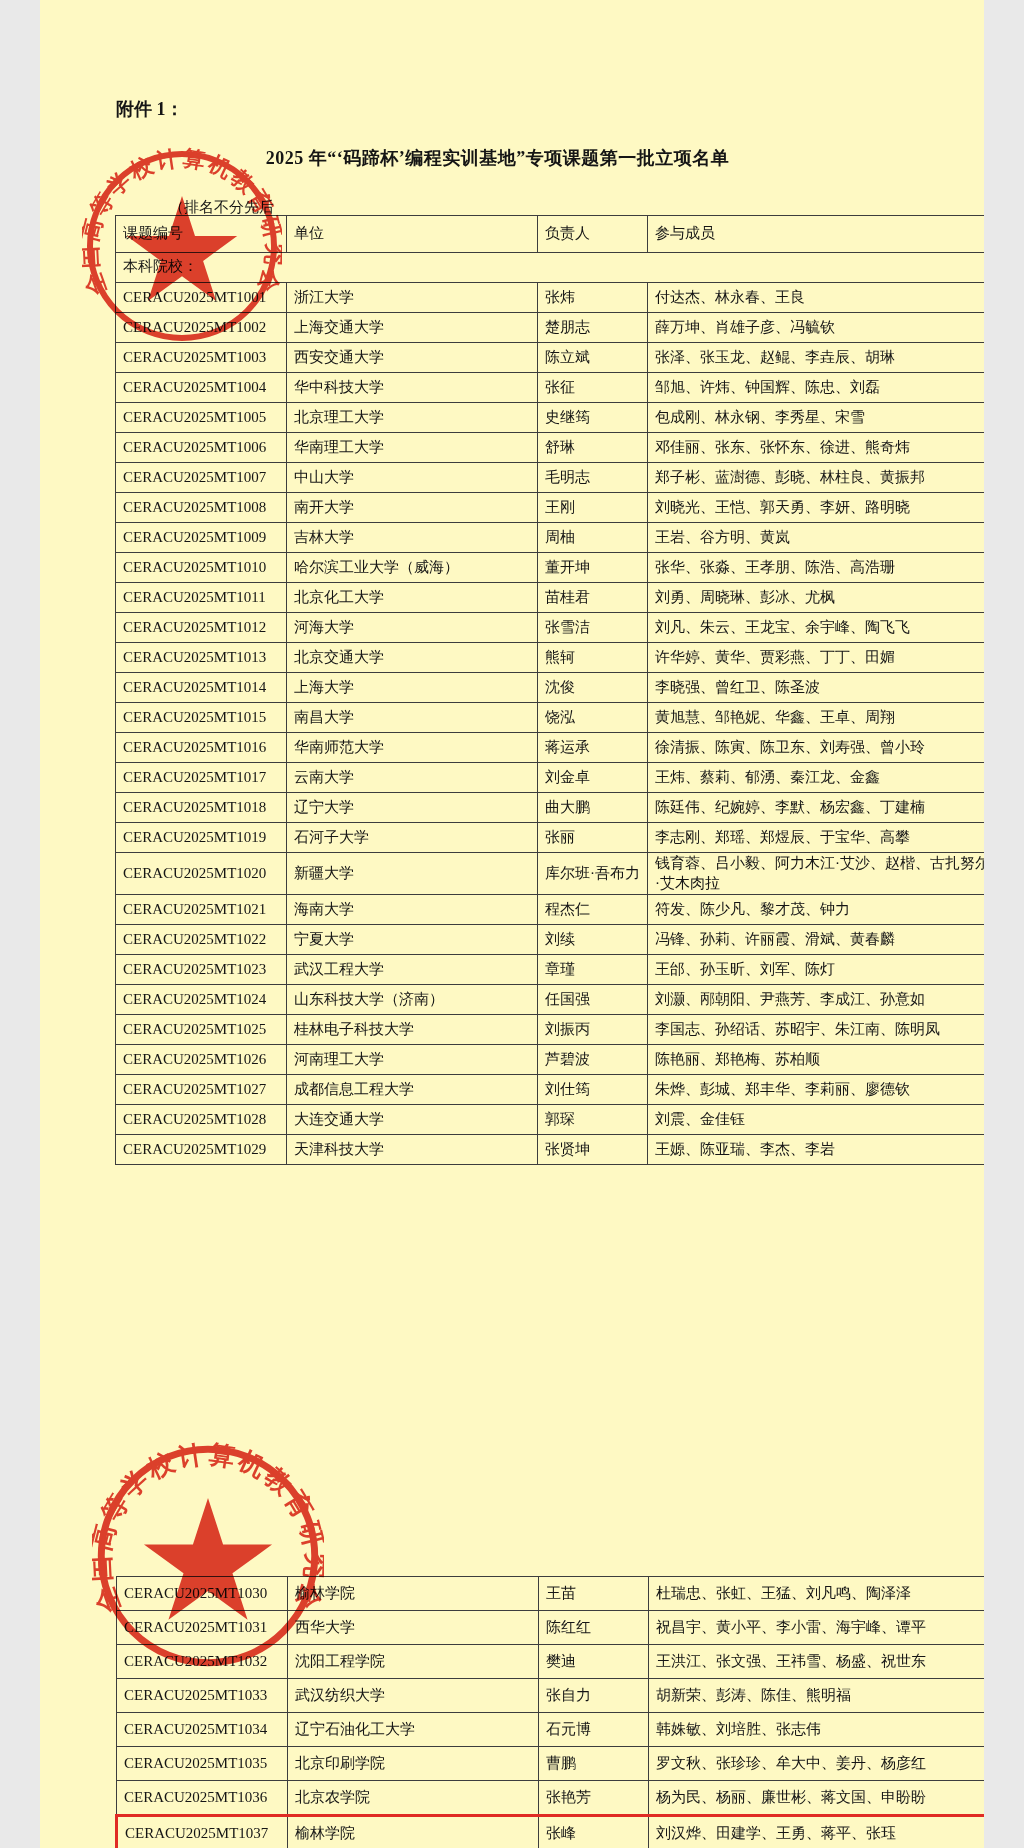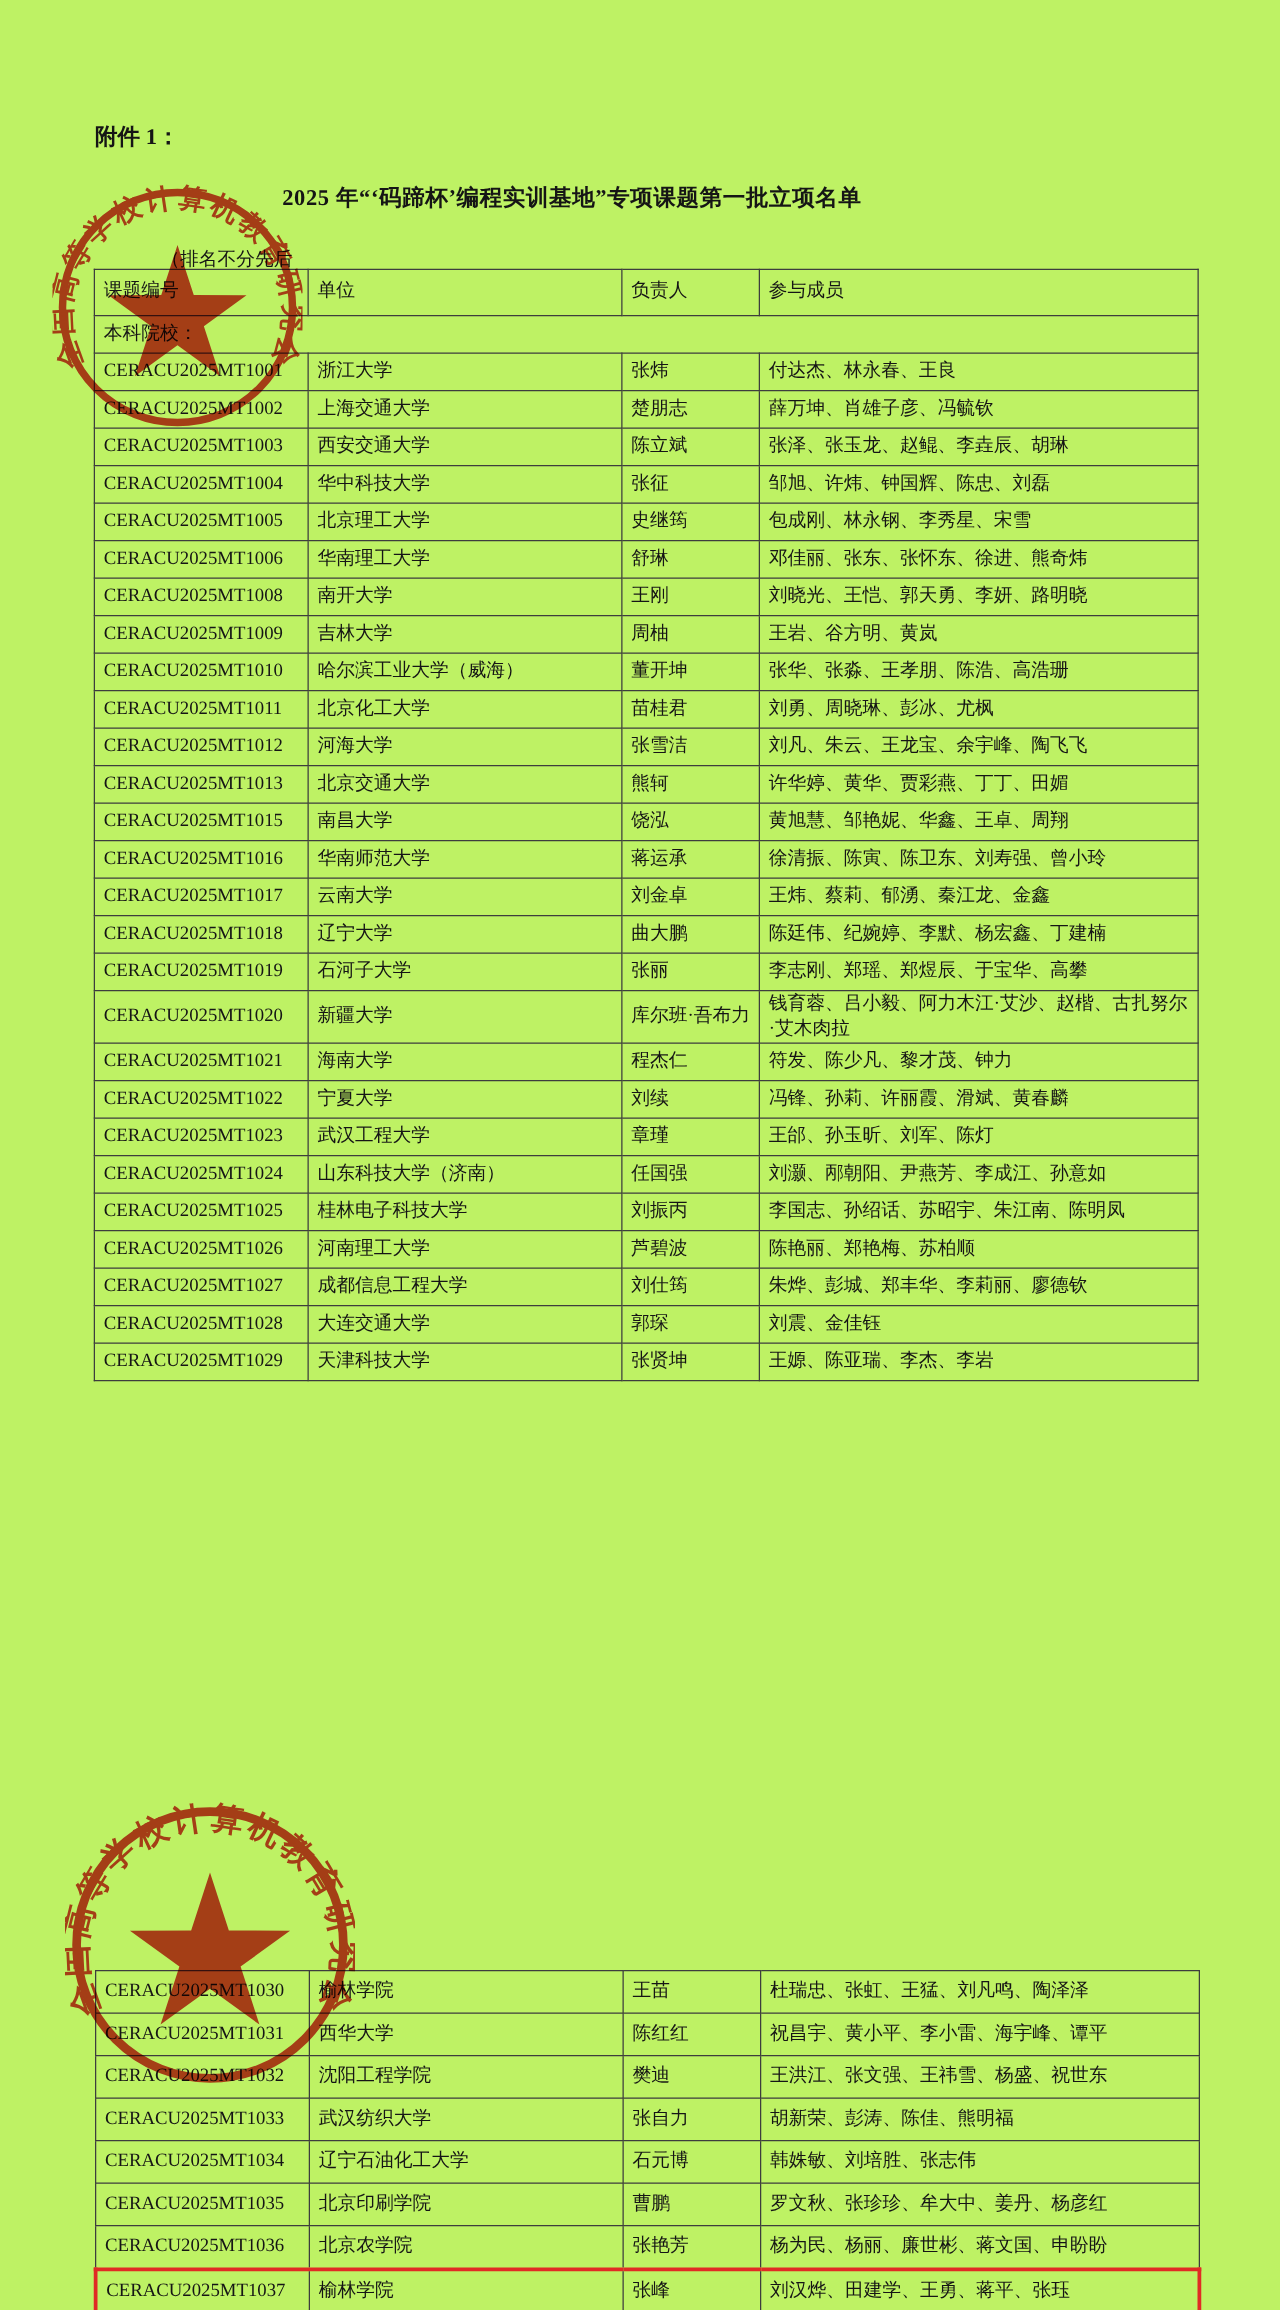--- a/index.html
+++ b/index.html
@@ -1,18 +1,18 @@
 <!DOCTYPE html>
 <html style="--stamp-color: #d8261c; --hl-color: #e02b24;"><head>
 <meta charset="utf-8">
 <style>
   html,body { margin:0; padding:0; background:#e9e9e9; }
   .page {
-    position:relative; width:1024px; height:1848px; margin:0 auto;
-    background:#bef264; overflow:hidden;
+    position:relative; width:944px; height:1848px; margin:0 auto;
+    background:#fef9c3; overflow:hidden;
     font-family:"Liberation Serif","DejaVu Serif",serif;
     color:#151515;
   }
   .attachment {
     position:absolute; left:76px; top:97px;
     font-size:18px; font-weight:bold;
   }
   .doc-title {
     position:absolute; left:70px; top:146px; width:775px;
     text-align:center; font-size:18px; font-weight:bold; letter-spacing:0.5px;
@@ -111,20 +111,26 @@
           <td>史继筠</td>
           <td>包成刚、林永钢、李秀星、宋雪</td>
         </tr>
         <tr>
           <td>CERACU2025MT1006</td>
           <td>华南理工大学</td>
           <td>舒琳</td>
           <td>邓佳丽、张东、张怀东、徐进、熊奇炜</td>
         </tr>
         <tr>
+          <td>CERACU2025MT1007</td>
+          <td>中山大学</td>
+          <td>毛明志</td>
+          <td>郑子彬、蓝澍德、彭晓、林柱良、黄振邦</td>
+        </tr>
+        <tr>
           <td>CERACU2025MT1008</td>
           <td>南开大学</td>
           <td>王刚</td>
           <td>刘晓光、王恺、郭天勇、李妍、路明晓</td>
         </tr>
         <tr>
           <td>CERACU2025MT1009</td>
           <td>吉林大学</td>
           <td>周柚</td>
           <td>王岩、谷方明、黄岚</td>
@@ -145,20 +151,26 @@
           <td>CERACU2025MT1012</td>
           <td>河海大学</td>
           <td>张雪洁</td>
           <td>刘凡、朱云、王龙宝、余宇峰、陶飞飞</td>
         </tr>
         <tr>
           <td>CERACU2025MT1013</td>
           <td>北京交通大学</td>
           <td>熊轲</td>
           <td>许华婷、黄华、贾彩燕、丁丁、田媚</td>
+        </tr>
+        <tr>
+          <td>CERACU2025MT1014</td>
+          <td>上海大学</td>
+          <td>沈俊</td>
+          <td>李晓强、曾红卫、陈圣波</td>
         </tr>
         <tr>
           <td>CERACU2025MT1015</td>
           <td>南昌大学</td>
           <td>饶泓</td>
           <td>黄旭慧、邹艳妮、华鑫、王卓、周翔</td>
         </tr>
         <tr>
           <td>CERACU2025MT1016</td>
           <td>华南师范大学</td>

